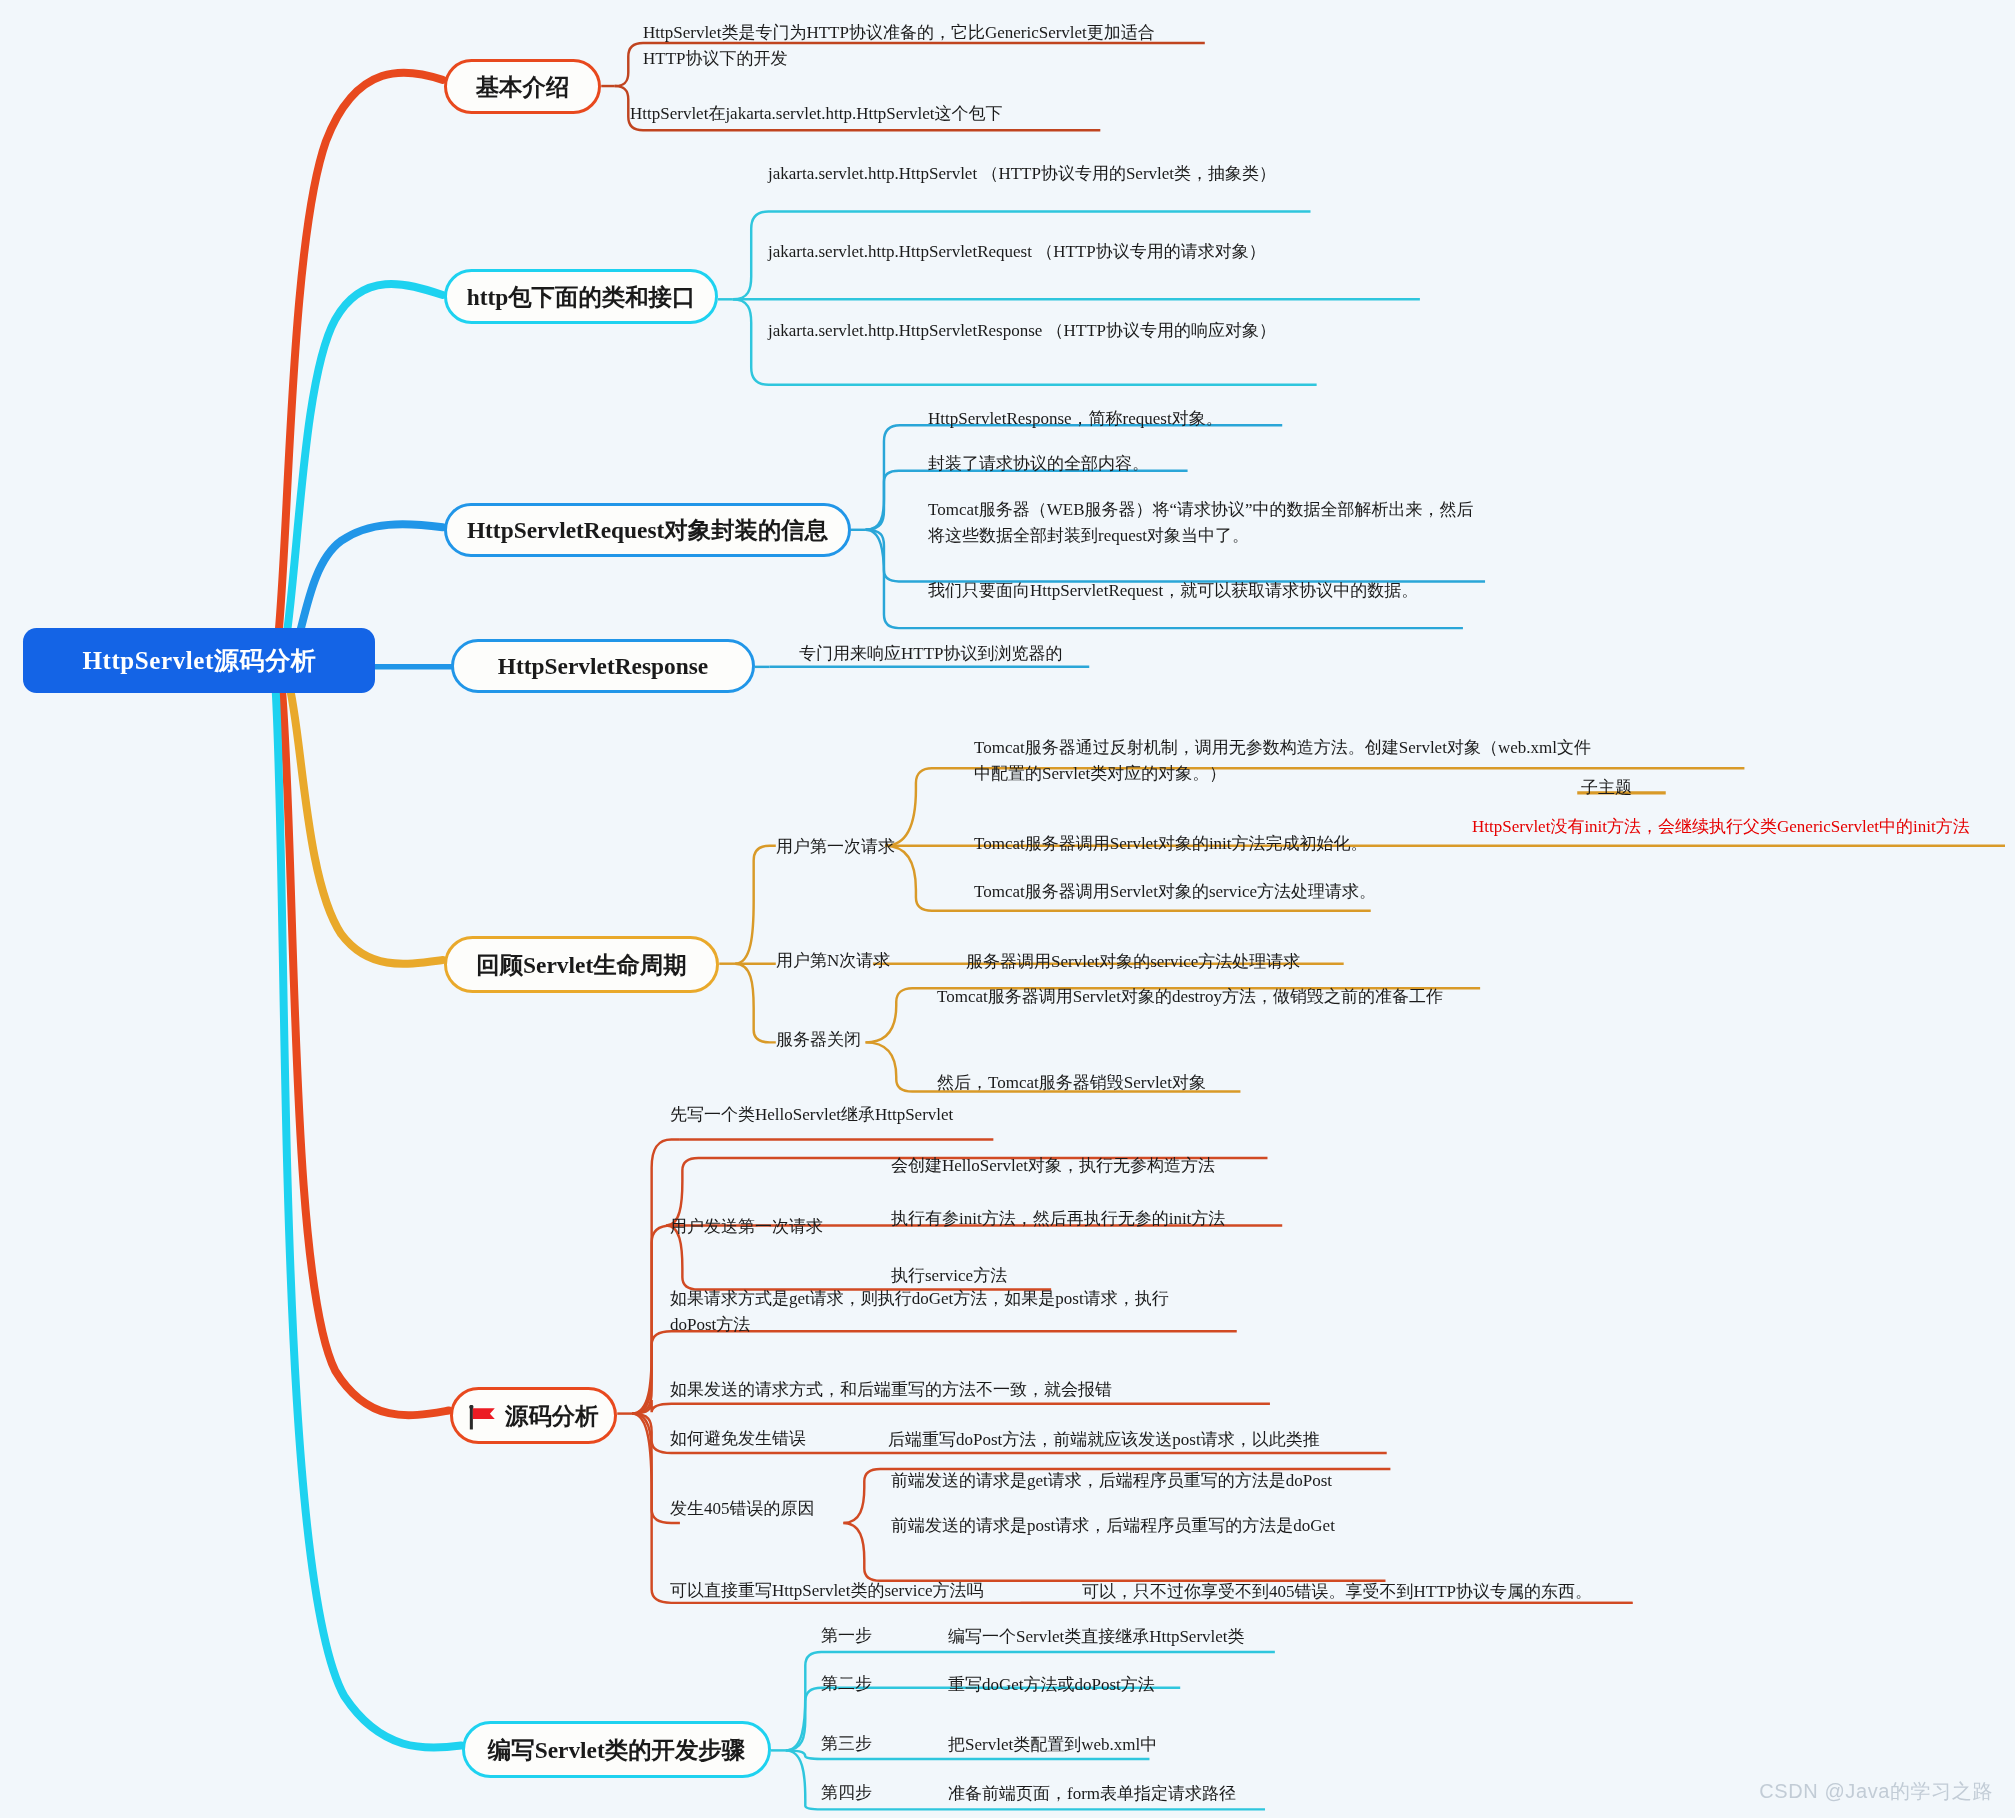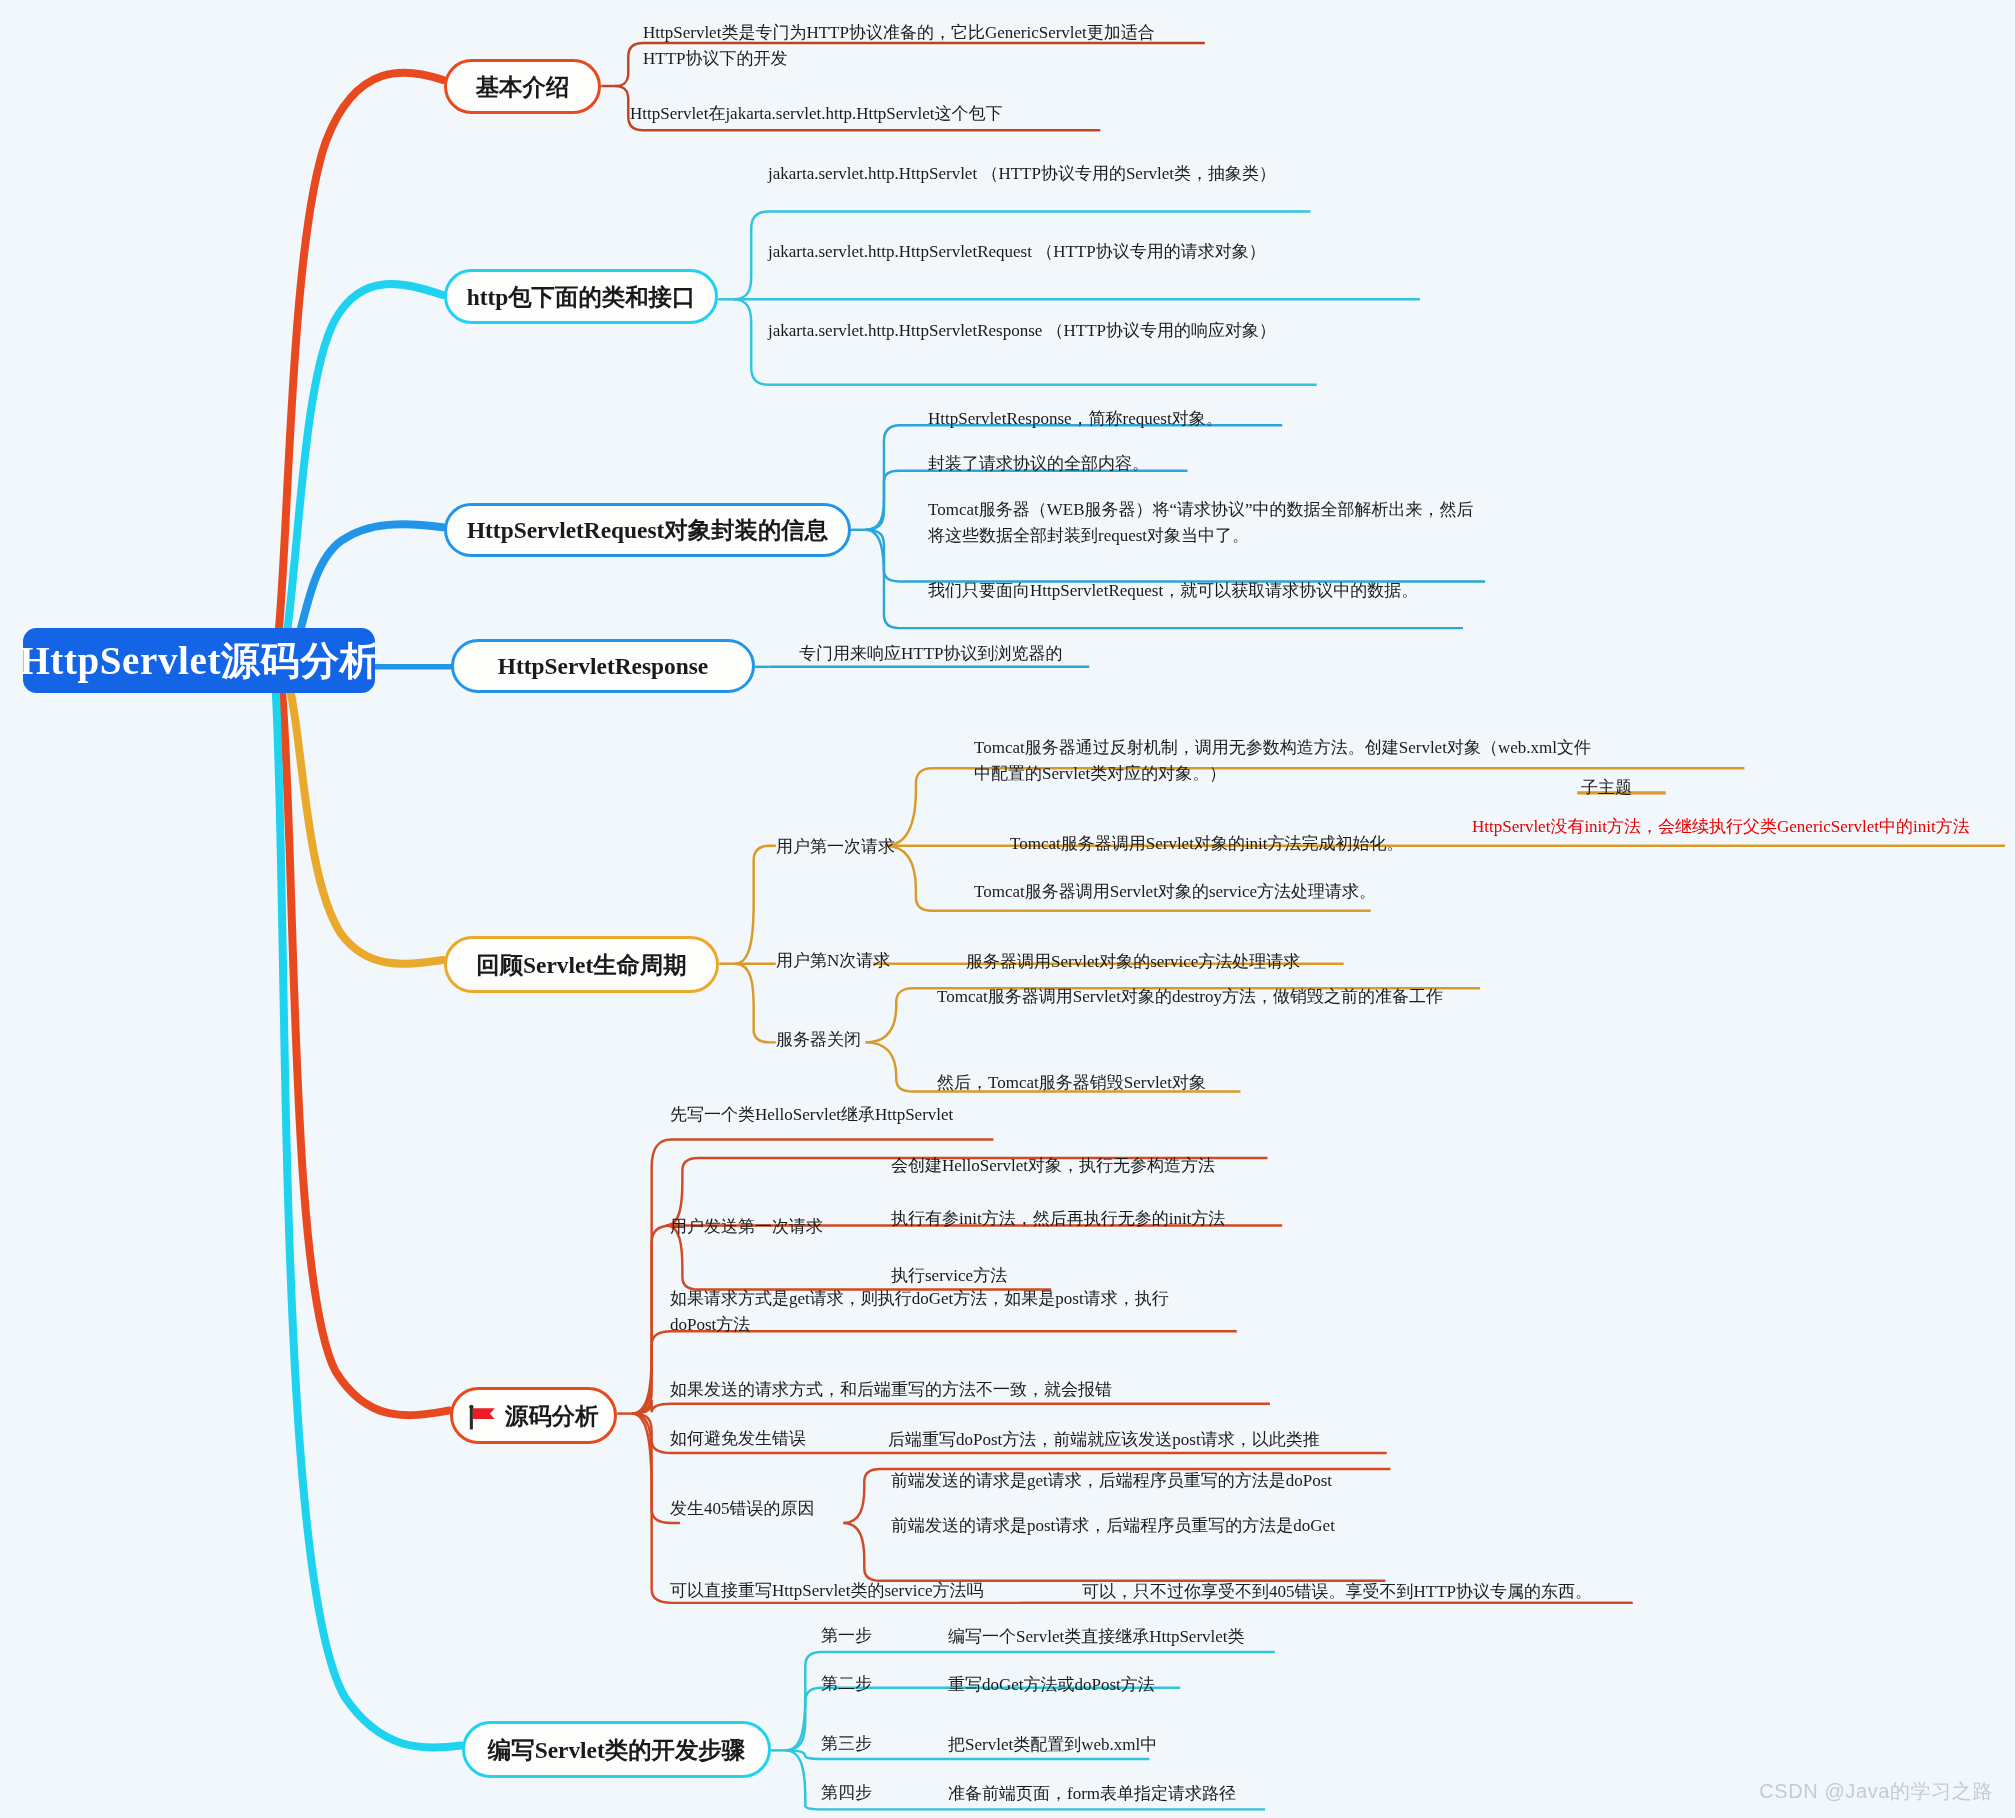--- a/index.html
+++ b/index.html
@@ -31,21 +31,21 @@
     align-items: center;
     justify-content: center;
     white-space: nowrap;
   }
   .root {
     background: #1464e6;
     border: none;
     border-radius: 13.5px;
     color: #ffffff;
     font-weight: bold;
-    font-size: 39px;
+    font-size: 25px;
     letter-spacing: 0.6px;
   }
   .branch {
     border-width: 3.1px;
     border-style: solid;
     font-weight: bold;
     font-size: 23.4px;
     color: #1a1a1a;
     padding: 12px 16px;
   }
@@ -198,21 +198,21 @@
     <span>HttpServletResponse</span>
   </div>
   <div class="leaf" style="left:799px; top:641px; width:369px;">专门用来响应HTTP协议到浏览器的</div>
 
   <div class="node branch" style="left:444px; top:936px; width:275px; height:57px; border-color:#e9a92b;">
     <span>回顾Servlet生命周期</span>
   </div>
 
   <div class="sub-label" style="left:776px; top:835px;">用户第一次请求</div>
   <div class="leaf" style="left:974px; top:735px; width:633px;">Tomcat服务器通过反射机制，调用无参数构造方法。创建Servlet对象（web.xml文件中配置的Servlet类对应的对象。）</div>
-  <div class="leaf" style="left:974px; top:831px; width:566px;margin-left:36px;">Tomcat服务器调用Servlet对象的init方法完成初始化。</div>
+  <div class="leaf" style="left:974px; top:831px; width:566px;">Tomcat服务器调用Servlet对象的init方法完成初始化。</div>
   <div class="leaf" style="left:974px; top:879px; width:566px;">Tomcat服务器调用Servlet对象的service方法处理请求。</div>
 
   <div class="sub-label" style="left:776px; top:949px;">用户第N次请求</div>
   <div class="leaf" style="left:966px; top:949px; width:553px;">服务器调用Servlet对象的service方法处理请求</div>
 
   <div class="sub-label" style="left:776px; top:1028px;">服务器关闭</div>
   <div class="leaf" style="left:937px; top:984px; width:535px;">Tomcat服务器调用Servlet对象的destroy方法，做销毁之前的准备工作</div>
   <div class="leaf" style="left:937px; top:1070px; width:535px;">然后，Tomcat服务器销毁Servlet对象</div>
 
   <div class="sub-label" style="left:1581px; top:776px;">子主题</div>

